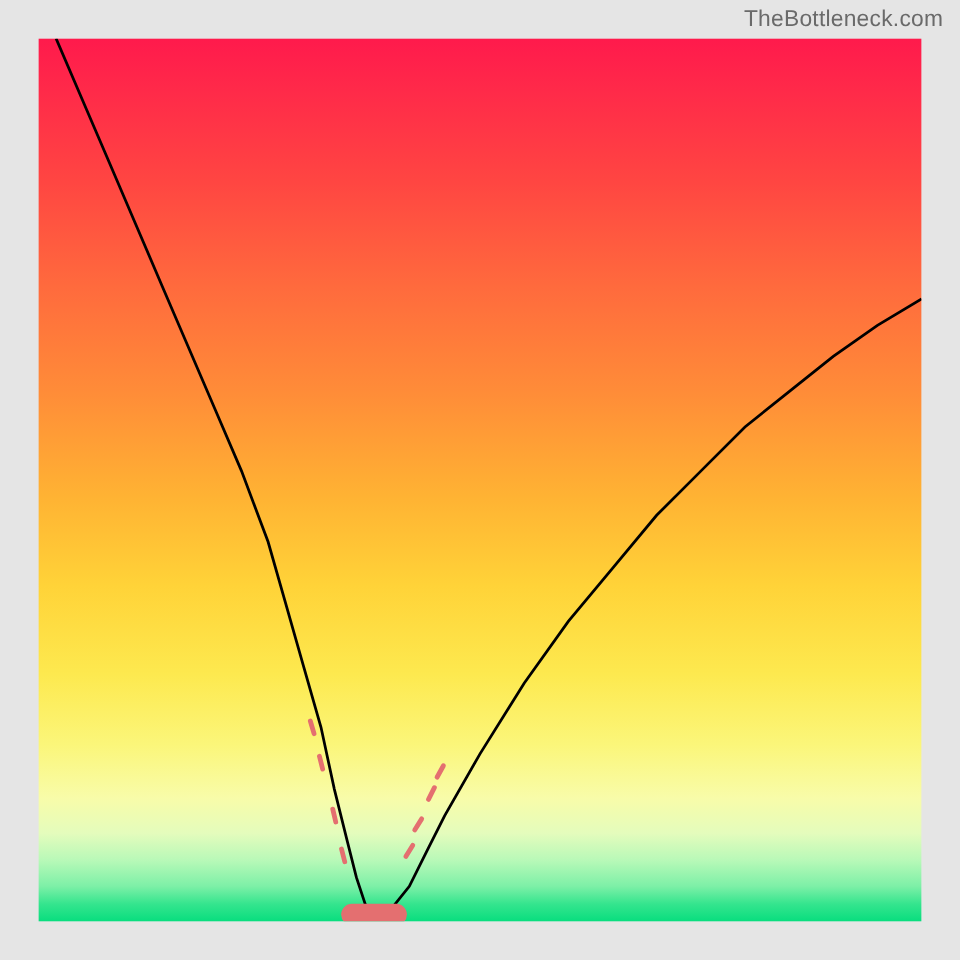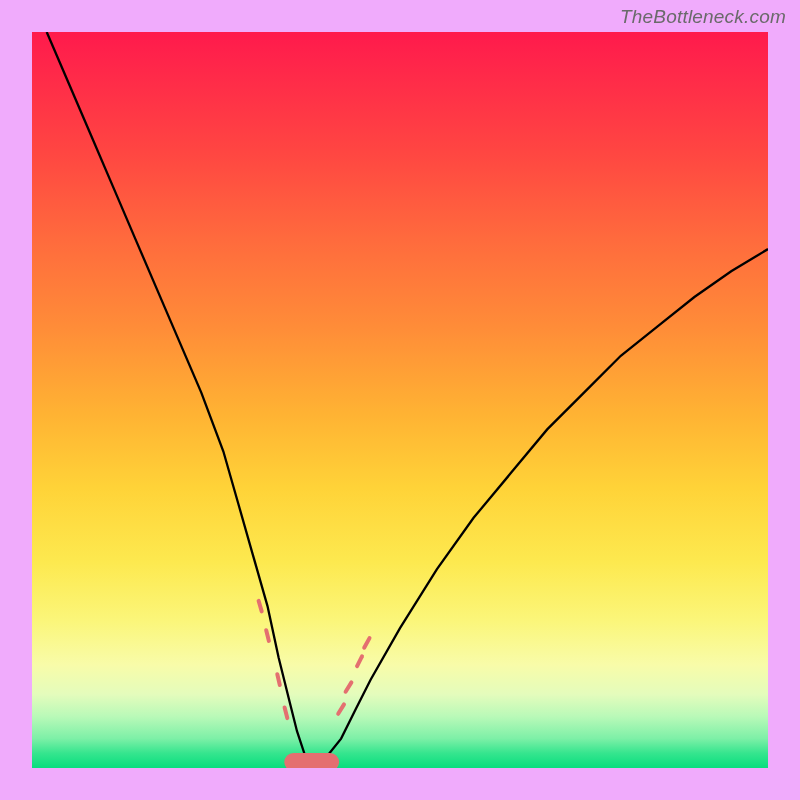--- a/index.html
+++ b/index.html
@@ -7,22 +7,21 @@
     padding: 0;
     width: 800px;
     height: 800px;
     background: #000;
     overflow: hidden;
     font-family: Arial, Helvetica, sans-serif;
   }
   .frame {
     position: absolute;
     inset: 0;
-    background: #f0abfc;
-    font-style: italic;
+    background: #e5e5e5;
   }
   .plot {
     position: absolute;
     left: 32px;
     top: 32px;
     width: 736px;
     height: 736px;
     overflow: hidden;
   }
   .gradient {

